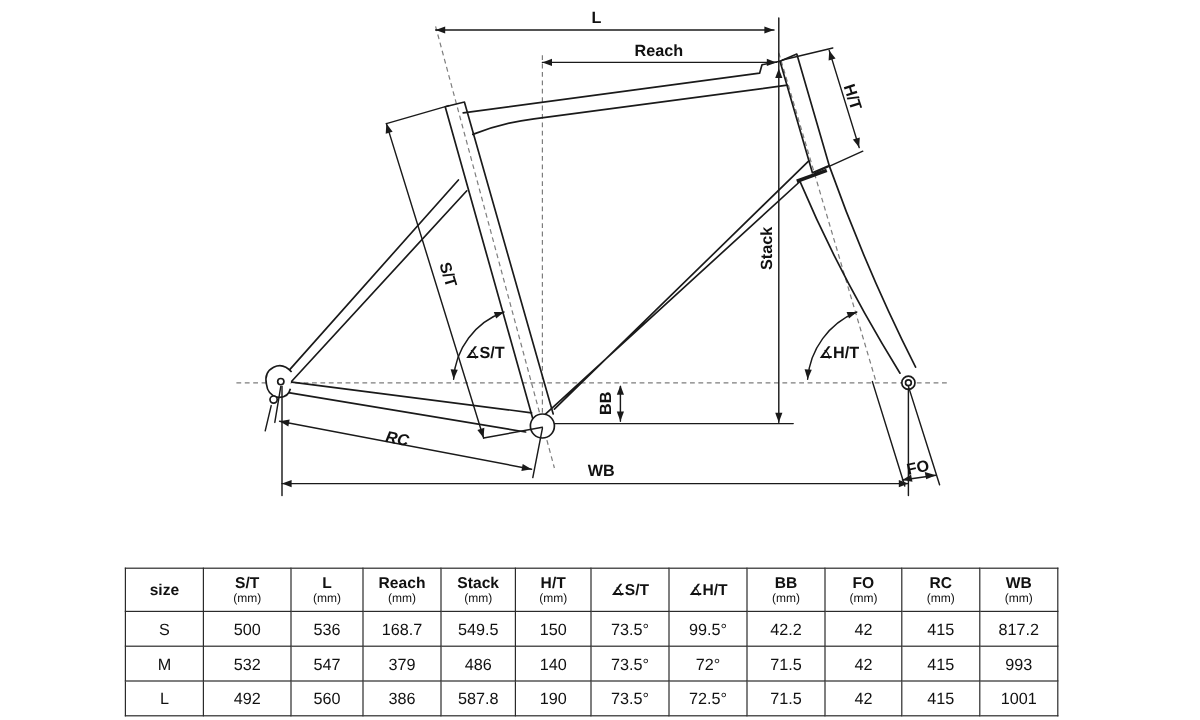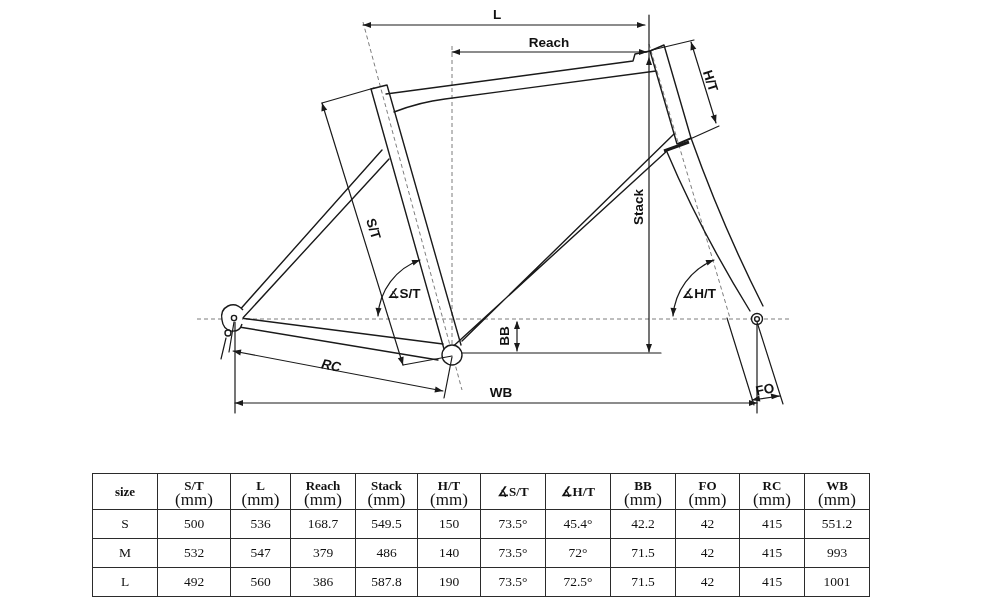--- a/index.html
+++ b/index.html
@@ -9,27 +9,27 @@
 
   .frame-line{fill:none;stroke:#1a1a1a;stroke-width:1.4;stroke-linejoin:round;stroke-linecap:round;}
   .frame-fill{fill:#ffffff;stroke:#1a1a1a;stroke-width:1.4;}
   .dim-line{fill:none;stroke:#1a1a1a;stroke-width:1.2;stroke-linecap:round;}
   .dash-line{fill:none;stroke:#7d7d7d;stroke-width:1;stroke-dasharray:4 3;}
   .thick{stroke:#1a1a1a;stroke-width:3;}
   .ah{fill:#1a1a1a;stroke:none;}
   .dlabel{font-family:"Liberation Sans","DejaVu Sans",sans-serif;font-size:13.5px;font-weight:bold;fill:#111;}
   .dlabel.it{font-style:italic;}
 
-  .geo-table{position:absolute;left:92px;top:473px;border-collapse:collapse;table-layout:fixed;font-family:Liberation Serif, serif;}
+  .geo-table{position:absolute;left:104px;top:473px;border-collapse:collapse;table-layout:fixed;}
   .geo-table th,.geo-table td{border:1.5px solid #2b2b2b;text-align:center;vertical-align:middle;
       padding:0;color:#111;overflow:hidden;}
   .geo-table thead th{height:35px;font-size:13px;font-weight:bold;}
   .geo-table tbody td{height:28px;font-size:13.5px;font-weight:normal;}
   .hl{display:block;line-height:15px;}
-  .hu{display:block;font-size:17px;font-weight:normal;line-height:13px;}
+  .hu{display:block;font-size:10px;font-weight:normal;line-height:13px;}
   .hu:empty{display:none;}
 </style>
 </head>
 <body>
 
 <div id="stage">
 
   <svg id="diagram-svg" width="1000" height="460" viewBox="0 0 1000 460" xmlns="http://www.w3.org/2000/svg">
 
     <g>
@@ -206,25 +206,25 @@
     </thead>
     <tbody>
       <tr>
         <td>S</td>
         <td>500</td>
         <td>536</td>
         <td>168.7</td>
         <td>549.5</td>
         <td>150</td>
         <td>73.5°</td>
-        <td>45.4°</td>
+        <td>99.5°</td>
         <td>42.2</td>
         <td>42</td>
         <td>415</td>
-        <td>551.2</td>
+        <td>817.2</td>
       </tr>
       <tr>
         <td>M</td>
         <td>532</td>
         <td>547</td>
         <td>379</td>
         <td>486</td>
         <td>140</td>
         <td>73.5°</td>
         <td>72°</td>

